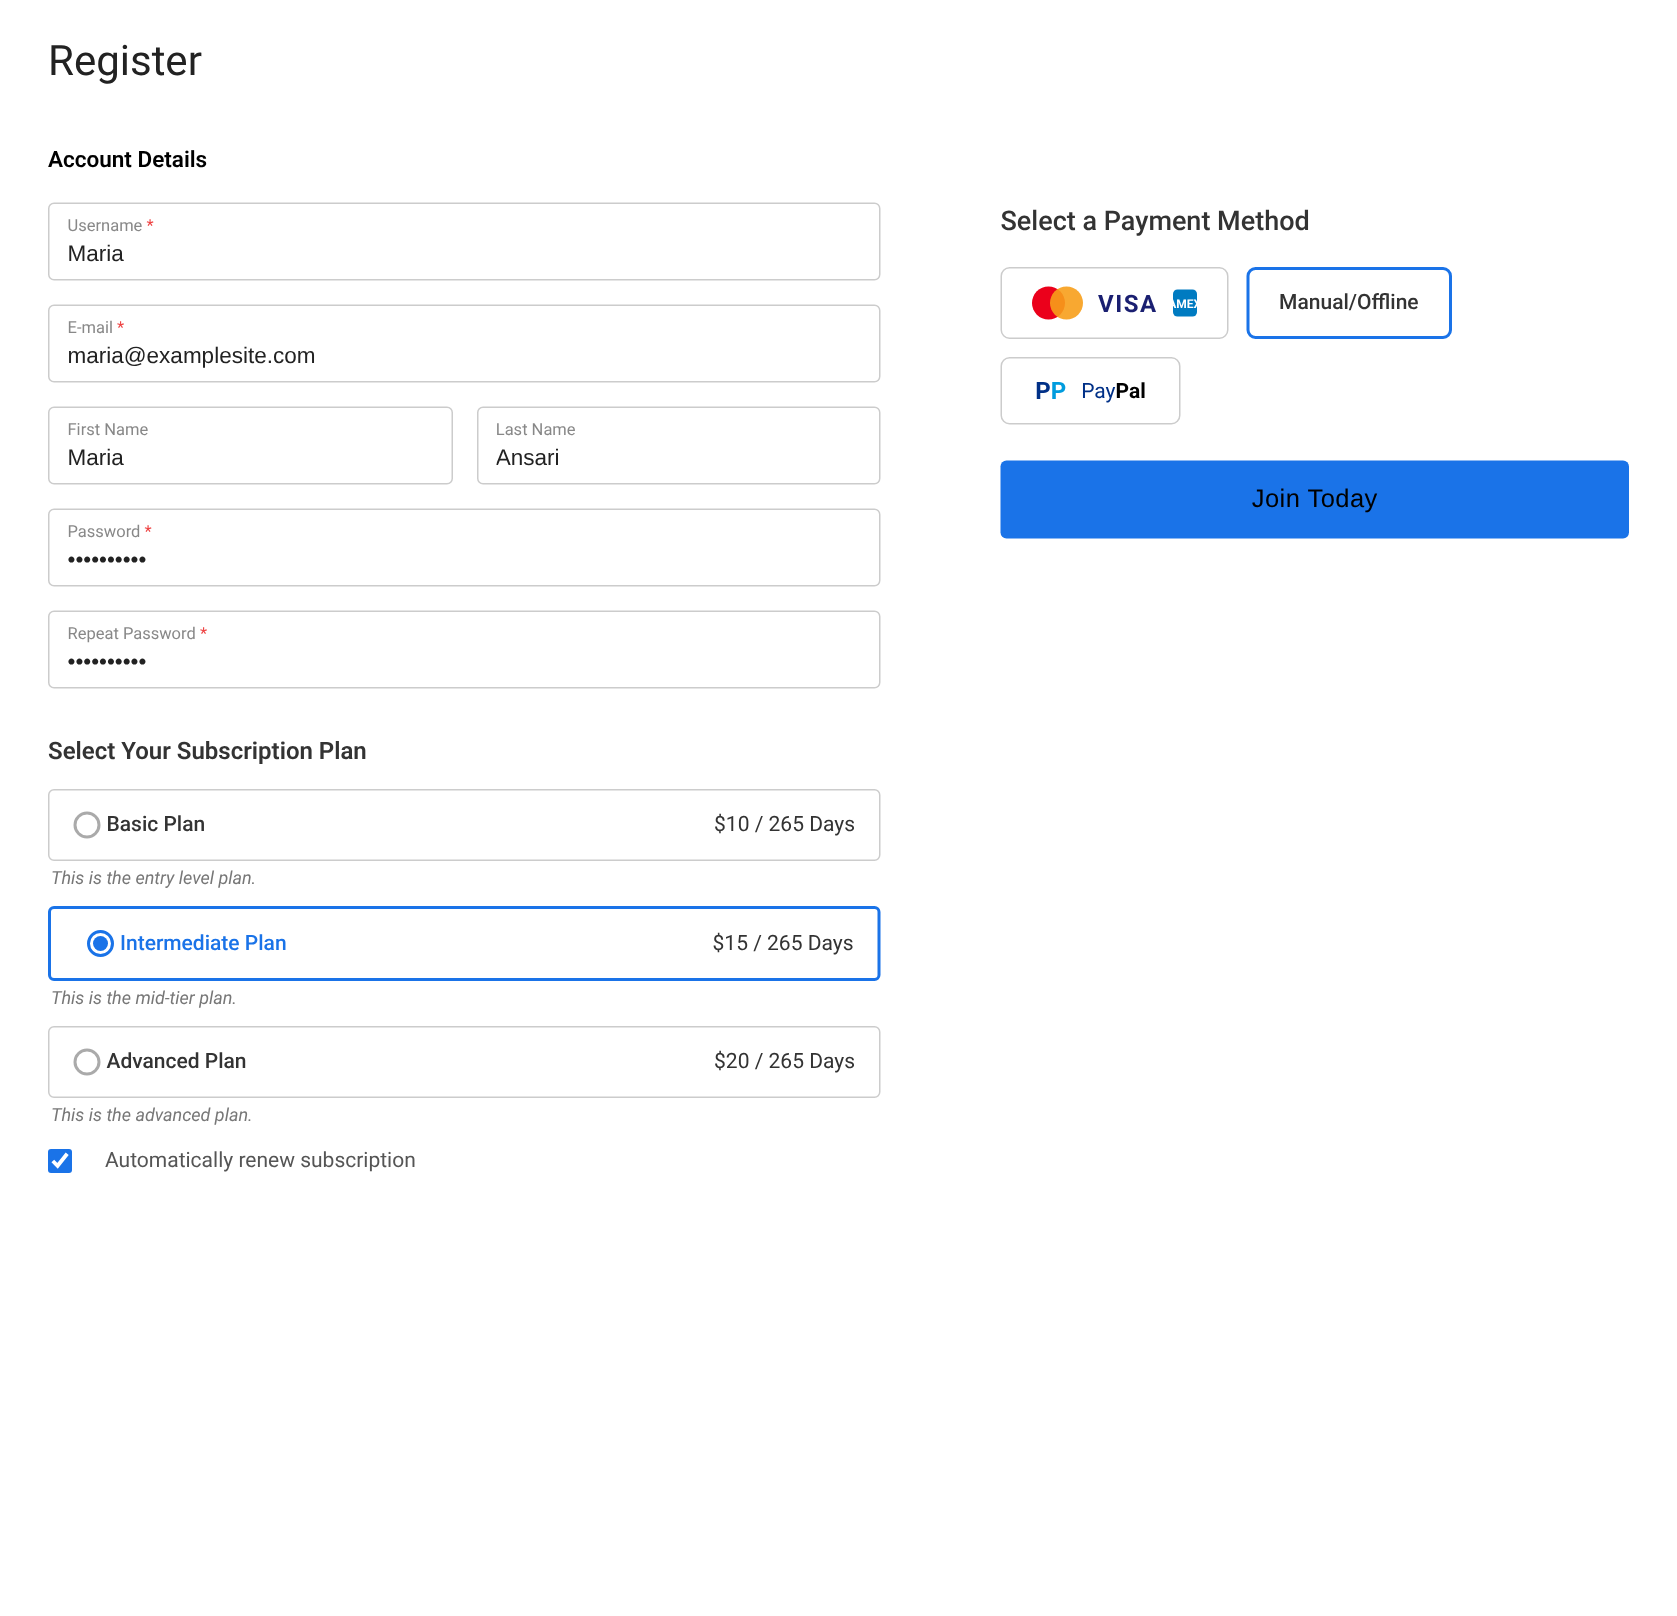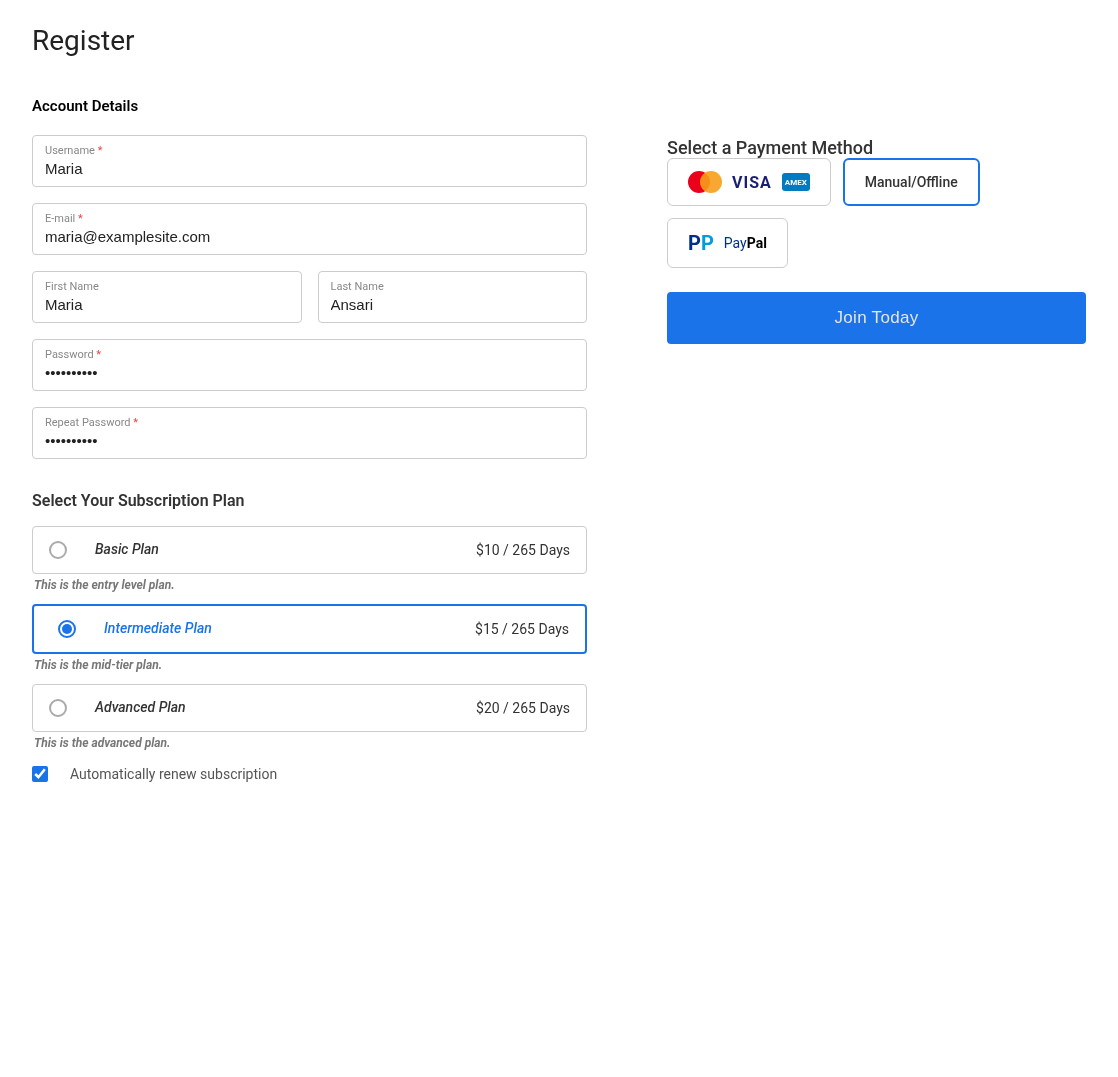--- a/index.html
+++ b/index.html
@@ -81,43 +81,41 @@
       cursor: pointer;
       background: #fff;
     }
     .plan-option.selected {
       border-color: #1a73e8;
       border-width: 2px;
       padding-left: 24px;
     }
     .plan-left {
       display: flex;
-      align-items: flex-start;
-      gap: 28px;
-      font-style: italic;
+      align-items: center;
+      gap: 4px;
     }
     .plan-label {
       font-size: 14px;
       font-weight: 500;
     }
     .plan-option.selected .plan-label {
       color: #1a73e8;
     }
     .plan-price {
       font-size: 14px;
       color: #333;
     }
     .plan-desc {
       font-size: 12px;
       color: #777;
       font-style: italic;
       margin-bottom: 12px;
       margin-left: 2px;
       margin-top: 4px;
-      font-weight: bold;
     }
     
     .radio-circle {
       width: 18px;
       height: 18px;
       border-radius: 50%;
       border: 2px solid #aaa;
       display: flex;
       align-items: center;
       justify-content: center;
@@ -147,20 +145,21 @@
     }
     .auto-renew label {
       font-size: 14px;
       color: #555;
     }
     
     .payment-title {
       font-size: 18px;
       font-weight: 500;
       color: #333;
+      margin-bottom: 20px;
     }
     .payment-methods {
       display: flex;
       gap: 12px;
       margin-bottom: 24px;
       flex-wrap: wrap;
     }
     .payment-card {
       border: 1px solid #ccc;
       border-radius: 6px;
@@ -203,41 +202,41 @@
       opacity: 0.9;
     }
     .visa-text {
       font-size: 16px;
       font-weight: 700;
       color: #1a1f71;
       letter-spacing: 1px;
       margin: 0 4px;
     }
     .amex-rect {
-      width: 28px;
+      width: 16px;
       height: 18px;
       background: #007bc1;
       border-radius: 3px;
       display: flex;
       align-items: center;
       justify-content: center;
       font-size: 8px;
       color: #fff;
       font-weight: 700;
     }
     .paypal-text {
-      font-size: 20px;
+      font-size: 16px;
       font-weight: 700;
     }
     .paypal-p1 { color: #003087; }
     .paypal-p2 { color: #009cde; }
     .join-btn {
       width: 100%;
       background: #1a73e8;
-      color: #e5e5e5;
+      color: #000000;
       border: none;
       border-radius: 4px;
       padding: 16px;
       font-size: 17px;
       font-weight: 500;
       cursor: pointer;
       letter-spacing: 0.3px;
     }
     .account-section-title {
       font-size: 15px;

